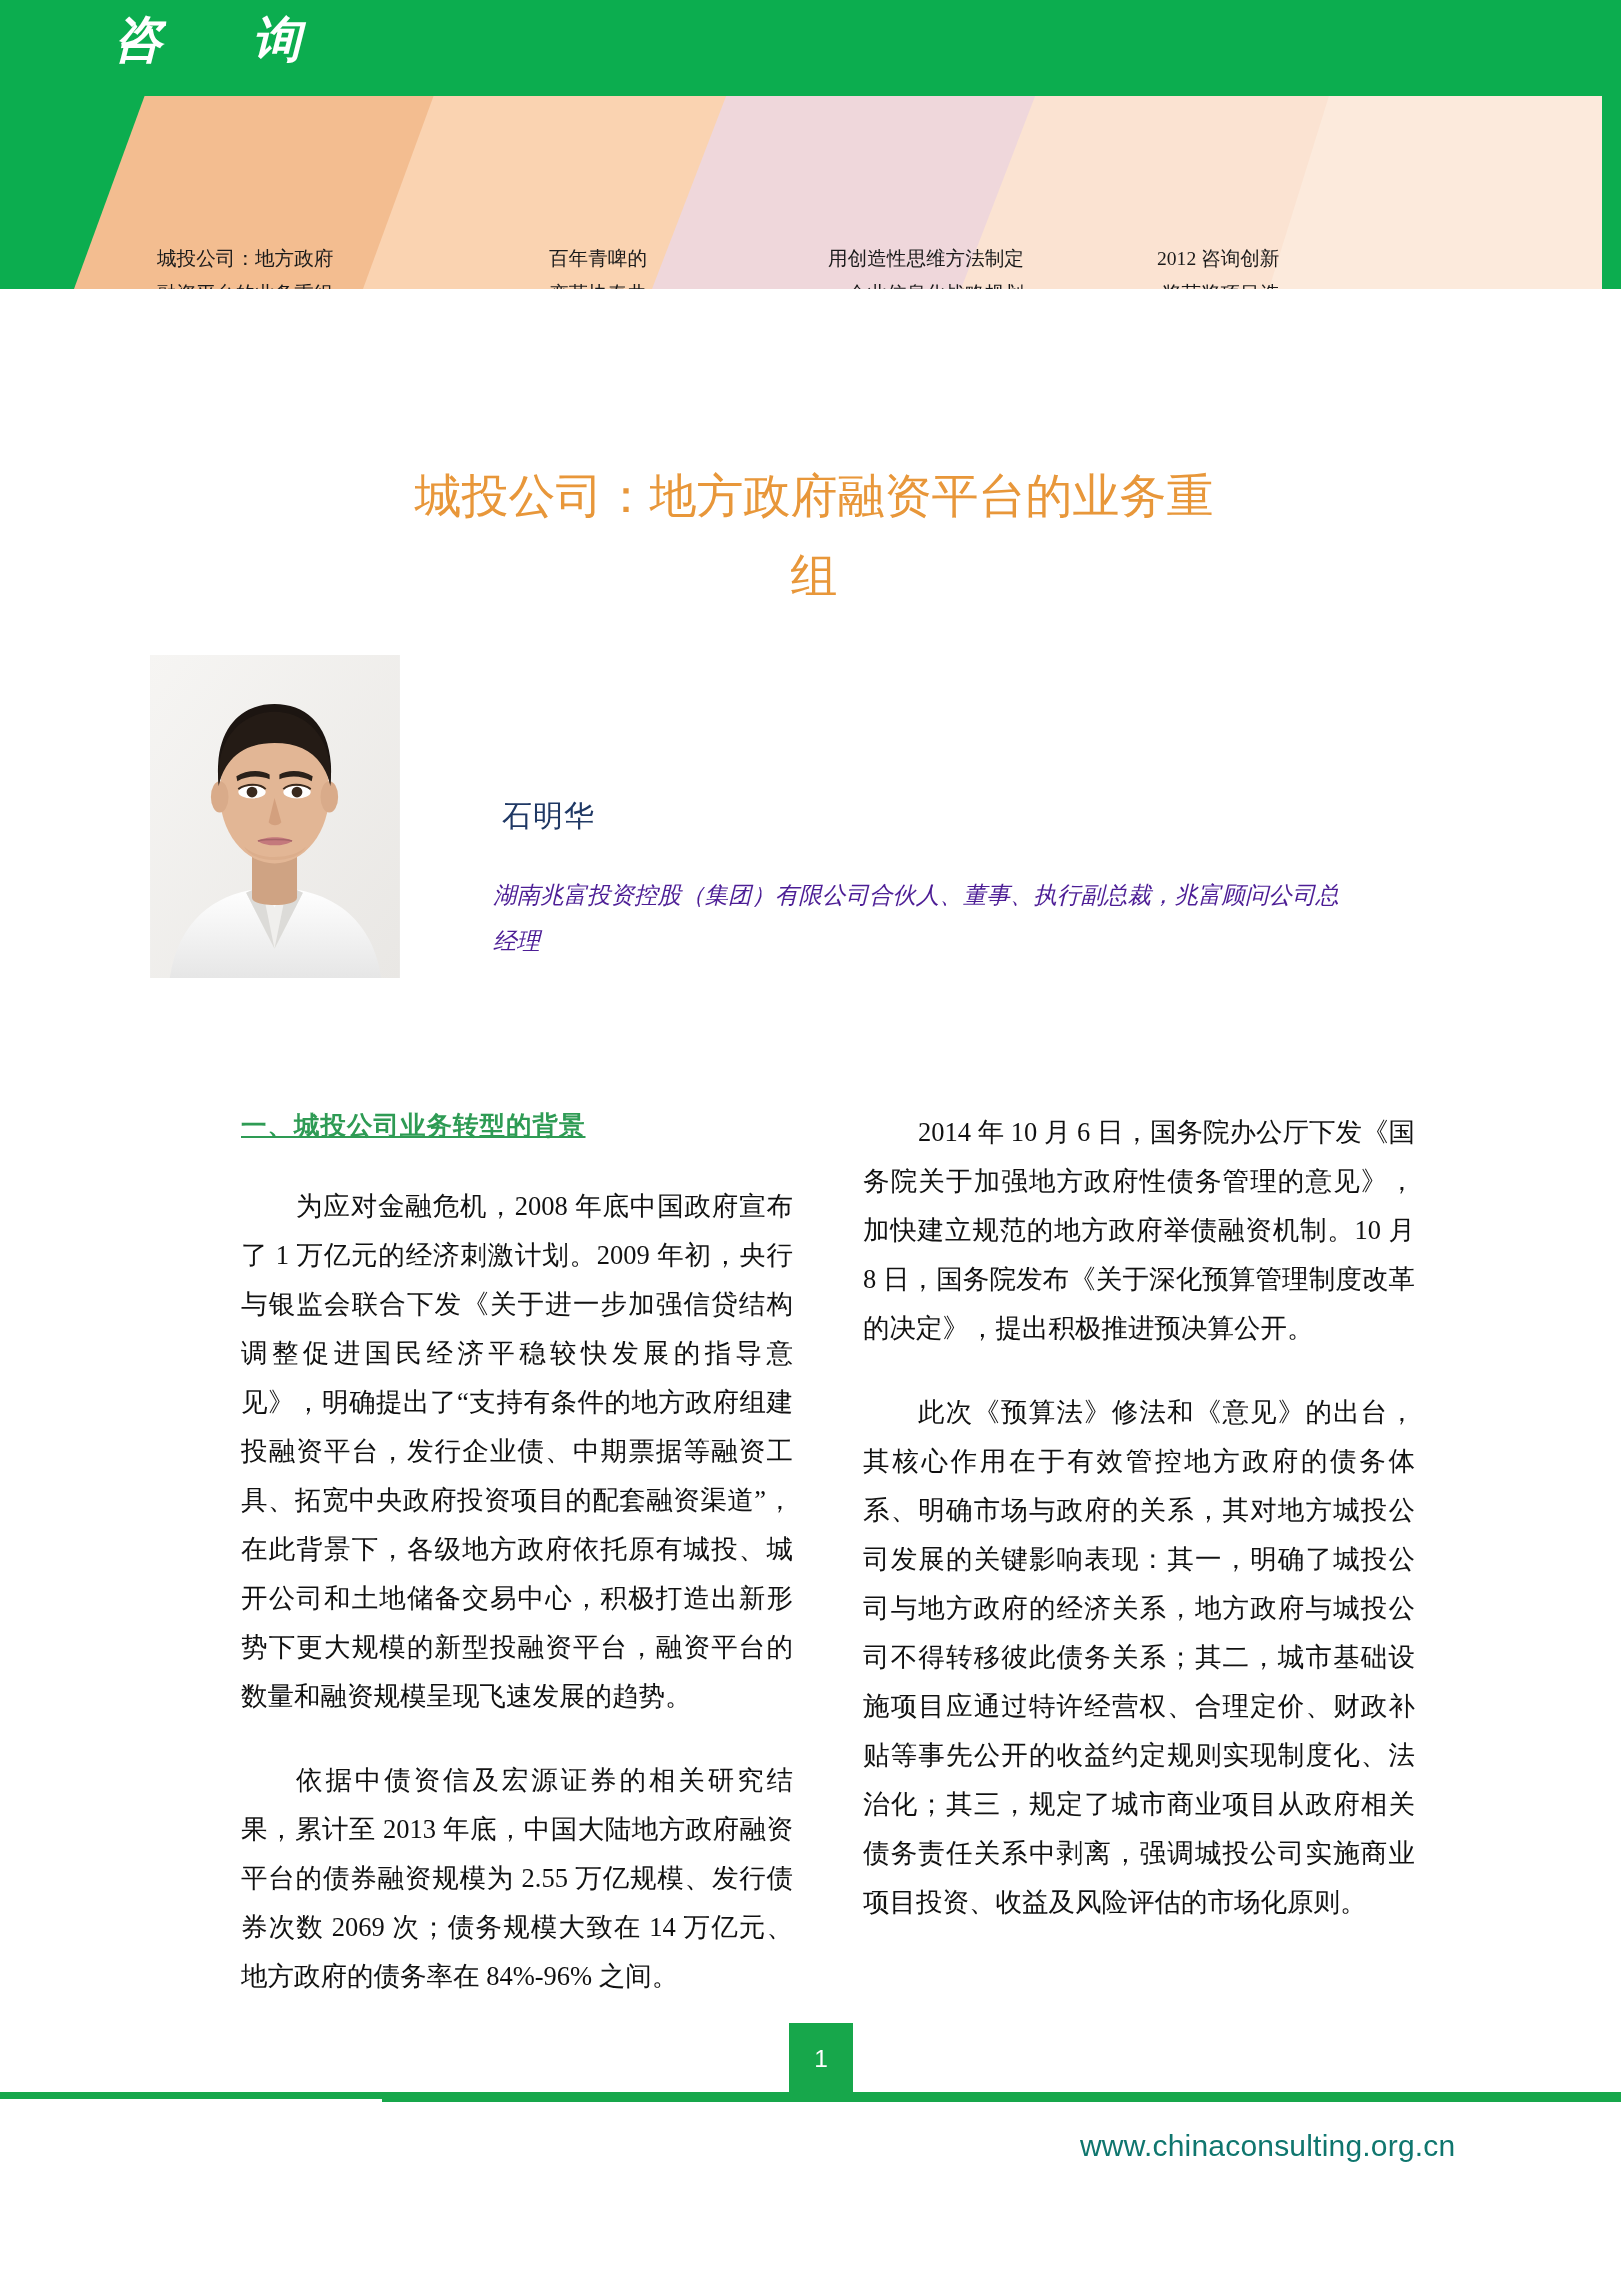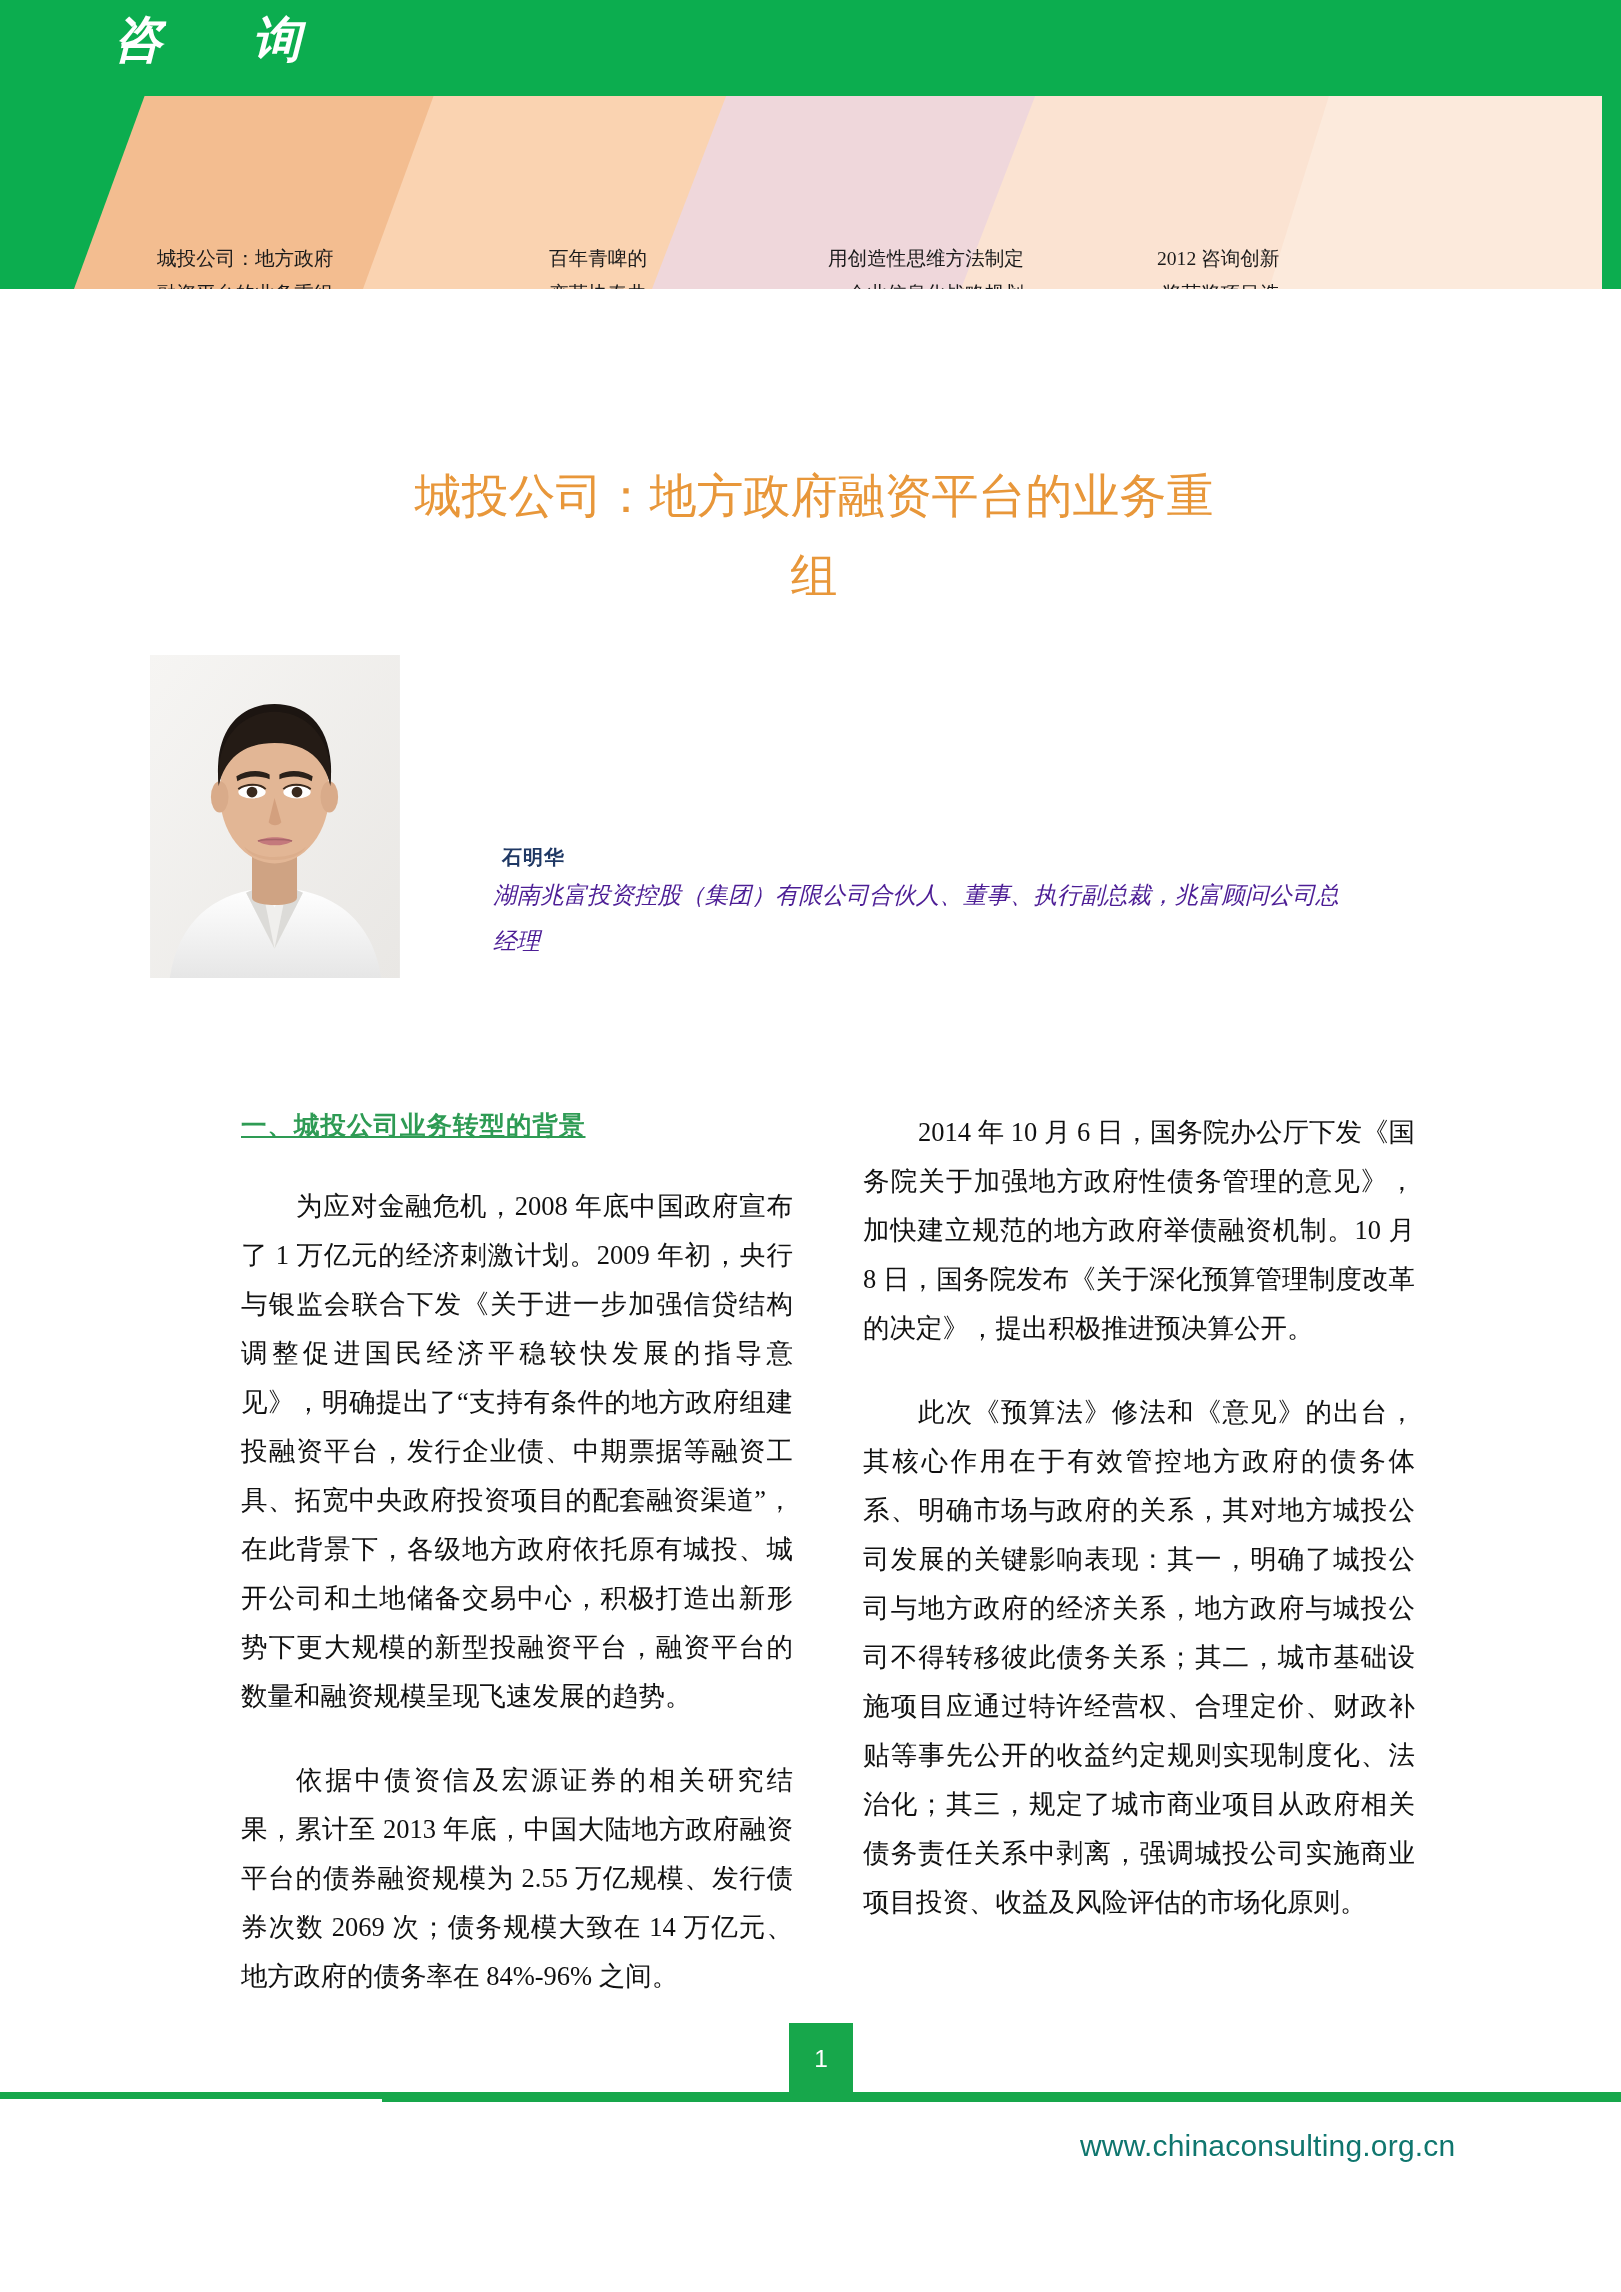--- a/index.html
+++ b/index.html
@@ -101,25 +101,24 @@
     overflow: hidden;
     background: #f2f2f2;
   }
   .author-photo svg { display: block; }
 
   .author-name {
     position: absolute;
     left: 502px;
     top: 796px;
     font-family: "Liberation Sans", "DejaVu Sans", sans-serif;
-    font-size: 20px;
-    font-weight: bold;
+    font-size: 30px;
+    font-weight: normal;
     color: #1F3864;
     letter-spacing: 1px;
-    margin-top: 48px;
   }
   .author-title {
     position: absolute;
     left: 493px;
     top: 872px;
     width: 863px;
     font-family: "Liberation Serif", "DejaVu Serif", serif;
     font-size: 23.5px;
     line-height: 46px;
     color: #4c1d95;

